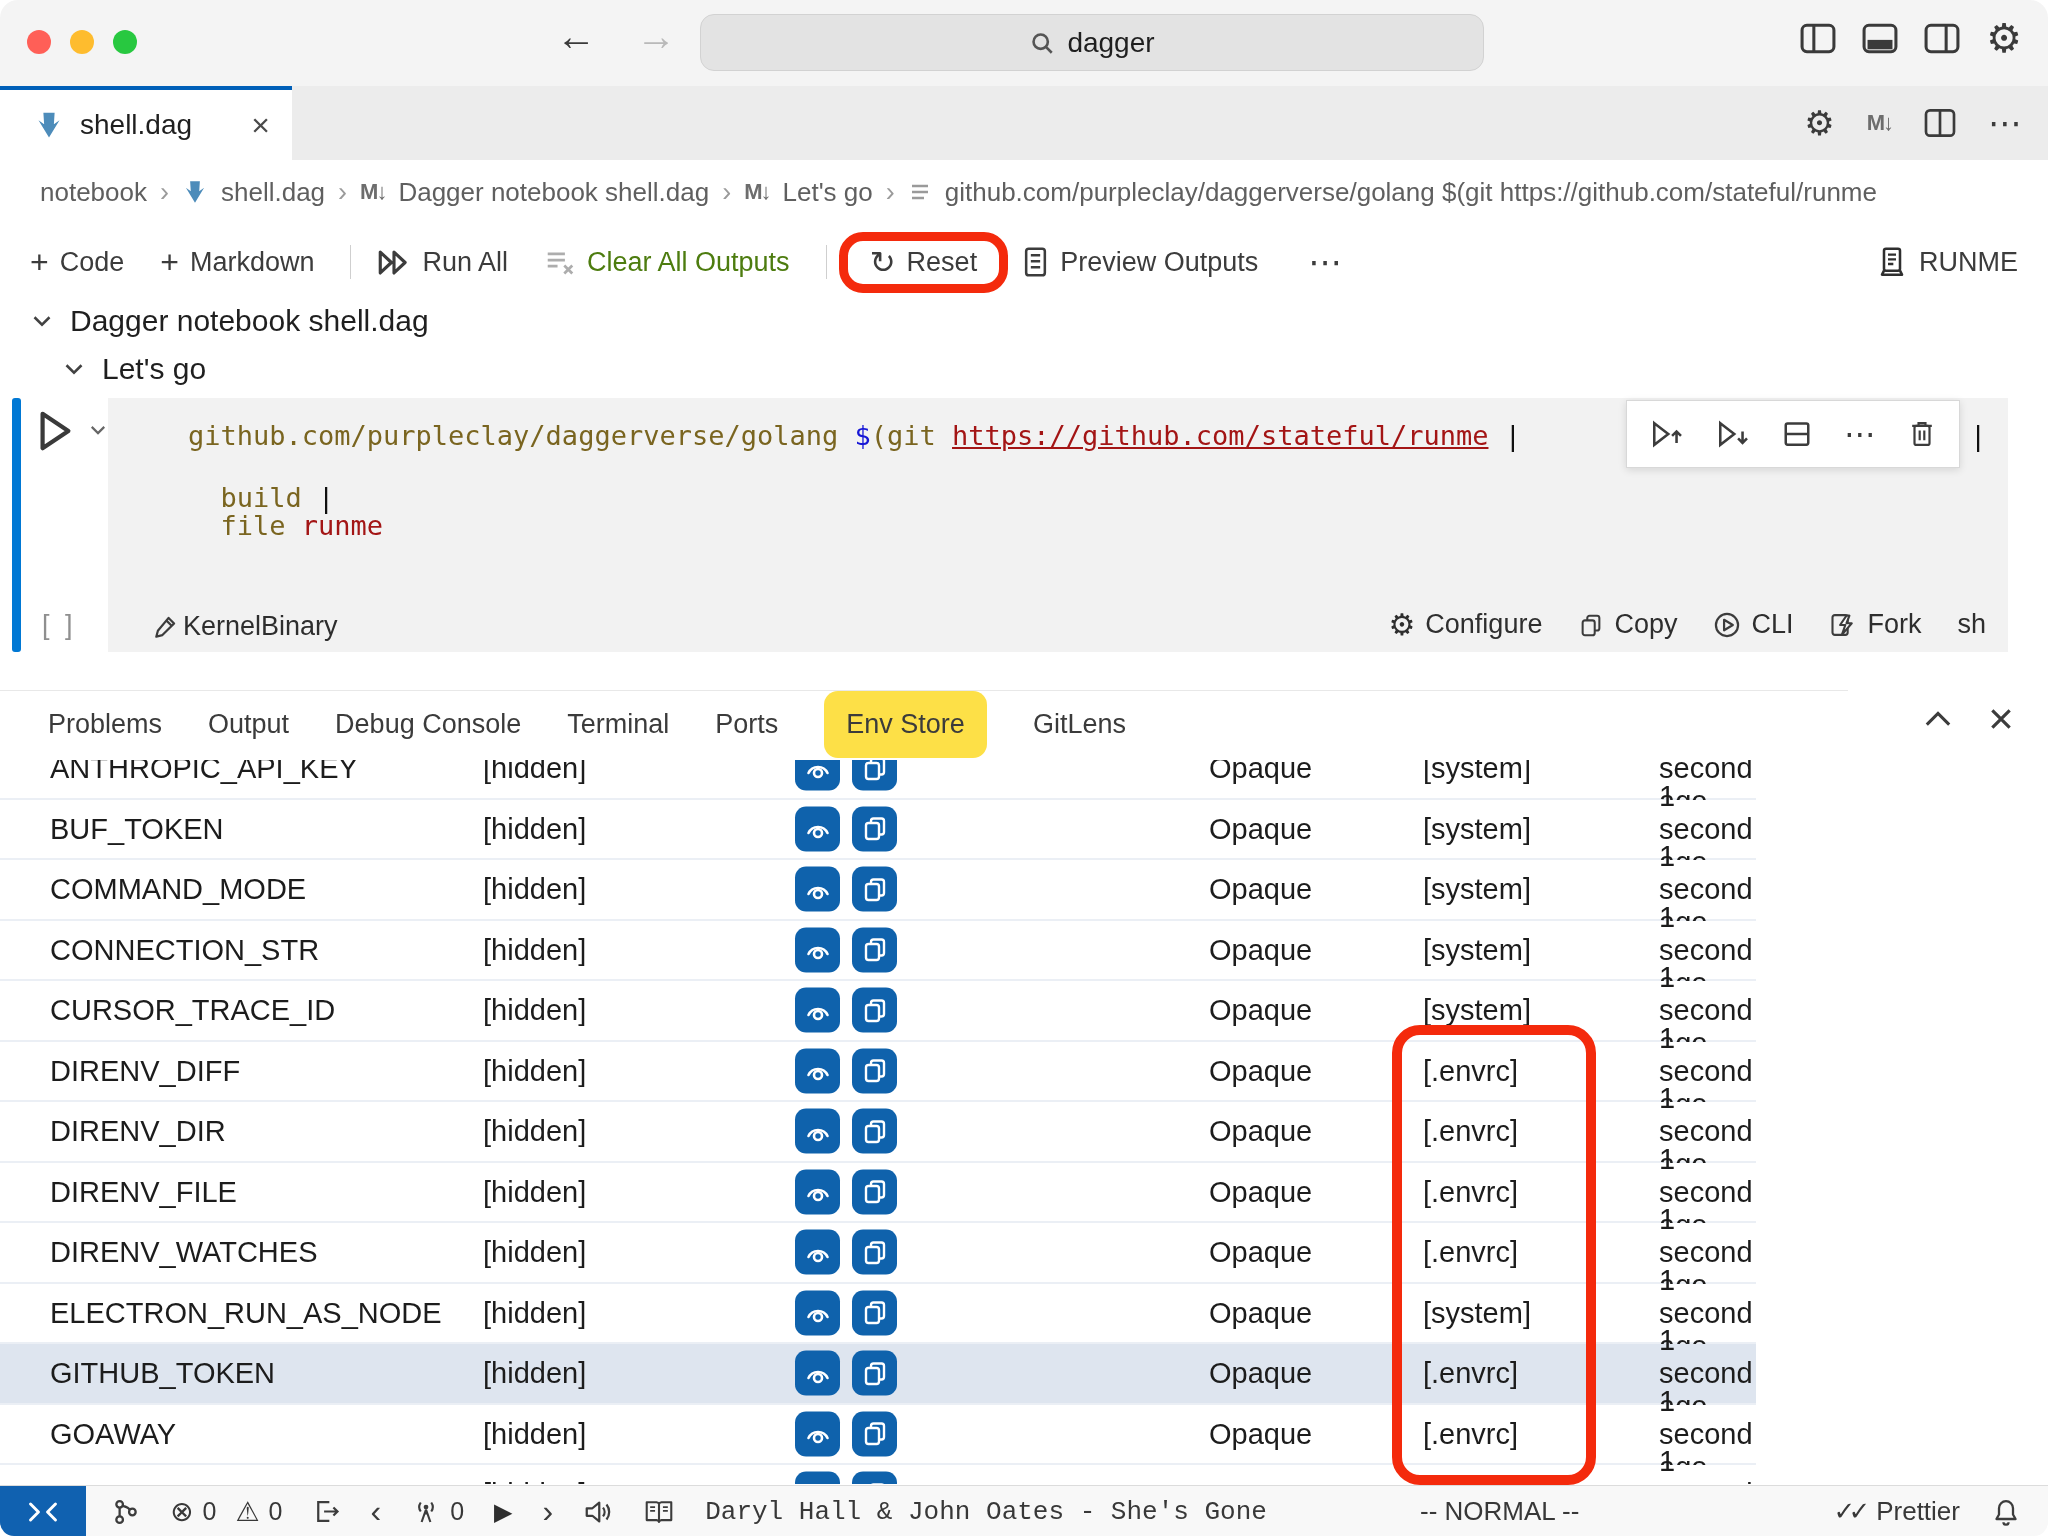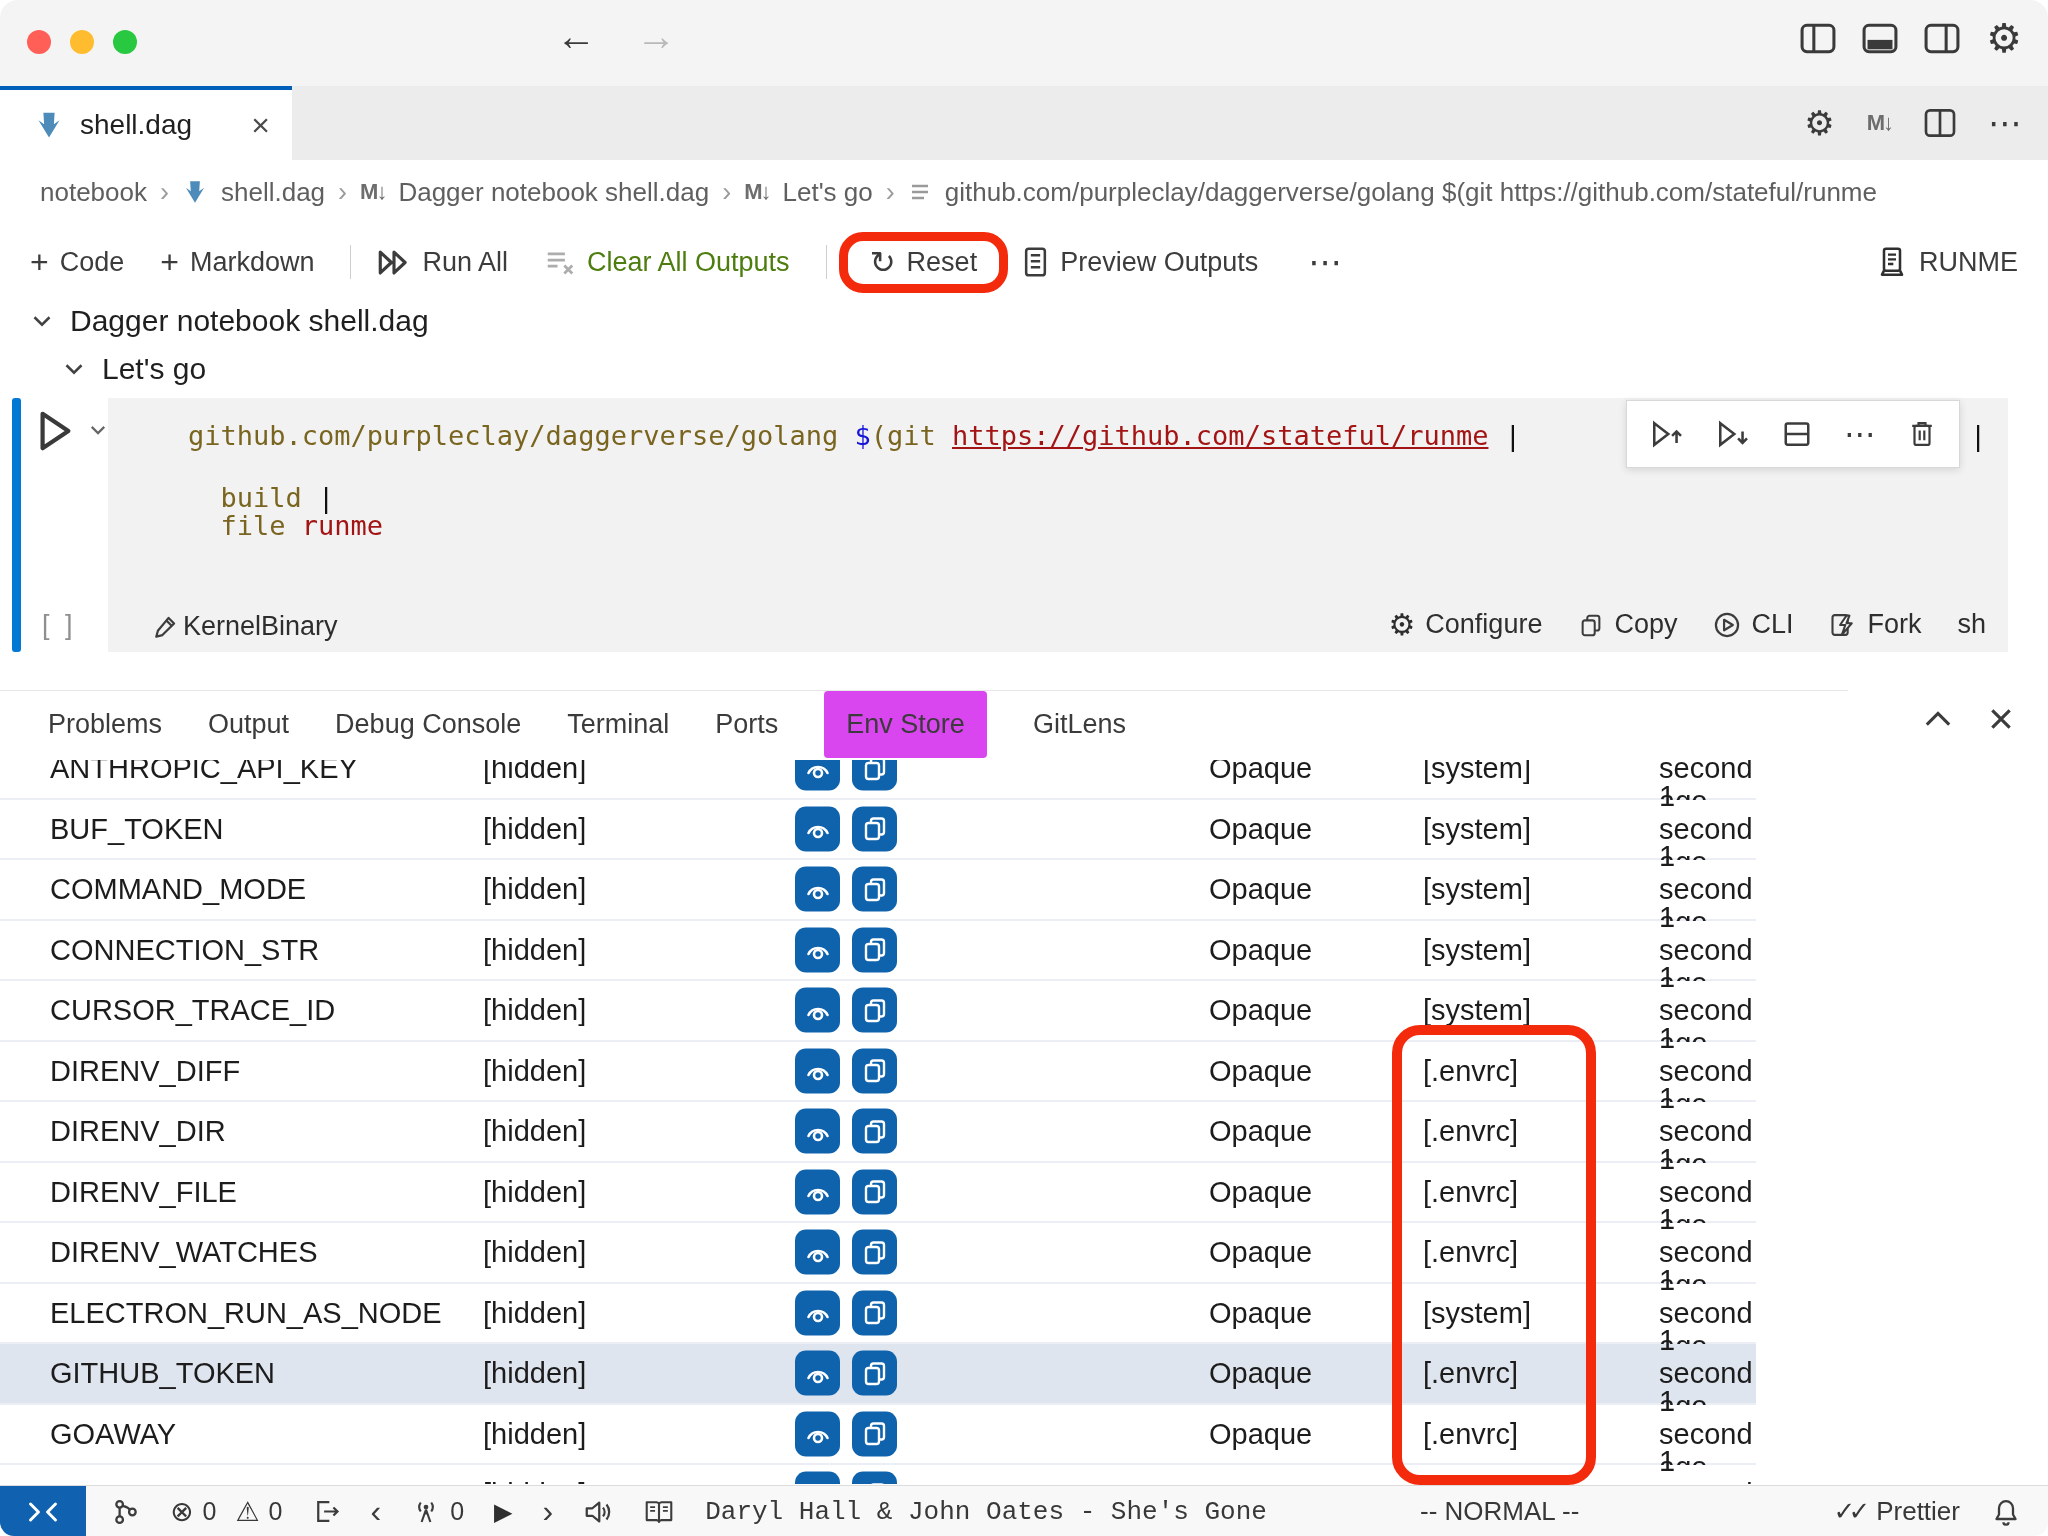--- a/index.html
+++ b/index.html
@@ -48,21 +48,21 @@
   .c-olive{color:#7A6520;} .c-blue{color:#1616D6;} .c-red{color:#A31515;} .c-url{color:#A31515;text-decoration:underline;}
   .floattb{position:absolute;left:1518px;top:2px;width:332px;height:66px;background:#fff;border:1px solid #d8d8d8;
            box-shadow:0 2px 8px rgba(0,0,0,0.12);display:flex;align-items:center;justify-content:center;gap:32px;color:#3c3c3c;}
   .cellfoot-l{position:absolute;left:44px;bottom:10px;display:flex;align-items:center;gap:4px;font-size:27px;color:#2e2e2e;}
   .cellfoot-r{position:absolute;right:22px;bottom:10px;display:flex;align-items:center;gap:36px;font-size:27px;color:#2e2e2e;}
   .footitem{display:flex;align-items:center;gap:10px;}
   .exec{position:absolute;left:42px;top:212px;font-size:27px;color:#8f8f8f;letter-spacing:4px;}
   
   .paneltabs{position:absolute;left:0;top:690px;width:1848px;height:68px;background:#fff;border-top:1px solid #e8e8e8;
              display:flex;align-items:center;padding-left:48px;gap:46px;font-size:27px;color:#3b3b3b;box-sizing:border-box;}
-  .ptab.active{background:#d946ef;padding:18px 22px;border-radius:4px;}
+  .ptab.active{background:#fde047;padding:18px 22px;border-radius:14px;}
   .panelicons{position:absolute;right:34px;top:706px;display:flex;align-items:center;gap:36px;}
   .tableview{position:absolute;left:0;top:760px;width:2048px;height:724px;overflow:hidden;background:#fff;}
   .tinner{position:absolute;left:0;top:-21px;width:1756px;}
   .trow{position:relative;height:58.5px;border-bottom:2px solid #EBEFF5;font-size:29px;color:#1c1c1c;background:#fff;}
   .trow.hl{background:#DEE5EF;}
   .tc{position:absolute;top:50%;transform:translateY(-50%);}
   .c-name{left:50px;} .c-val{left:483px;} .c-type{left:1209px;} .c-src{left:1423px;} .c-upd{left:1659px;}
   .rbtn{position:absolute;top:50%;transform:translateY(-50%);width:45px;height:45px;border-radius:11px;background:#0F62AC;
         display:flex;align-items:center;justify-content:center;}
   .b-eye{left:795px;} .b-copy{left:852px;}
@@ -82,20 +82,29 @@
 <body>
 
 <div class="screen">
 
   <div class="titlebar">
     <span class="tl" style="left:27px;background:#ff5f57;"></span>
     <span class="tl" style="left:70px;background:#febc2e;"></span>
     <span class="tl" style="left:113px;background:#28c840;"></span>
     <span class="nav" style="left:556px;color:#3a3a3a;">←</span>
     <span class="nav" style="left:636px;color:#b9b9b9;">→</span>
+    <div class="searchbox">
+      <span>
+        <svg width="26" height="26" viewBox="0 0 20 20">
+            <circle cx="9" cy="9" r="5.5" stroke="#555" stroke-width="2" fill="none"></circle>
+            <path d="M13.2 13.2 L17.5 17.5" stroke="#555" stroke-width="2"></path>
+          </svg>
+      </span>
+      <span>dagger</span>
+    </div>
     <div class="tb-actions">
       <span>
         <svg width="36" height="31" viewBox="0 0 26 22">
             <rect x="1.5" y="1.5" width="23" height="19" rx="3.5" fill="none" stroke="#3a3a3a" stroke-width="2.2"></rect>
             <line x1="10" y1="1.5" x2="10" y2="20.5" stroke="#3a3a3a" stroke-width="2.2"></line>
           </svg>
       </span>
       <span>
         <svg width="36" height="31" viewBox="0 0 26 22">
             <rect x="1.5" y="1.5" width="23" height="19" rx="3.5" fill="none" stroke="#3a3a3a" stroke-width="2.2"></rect>

